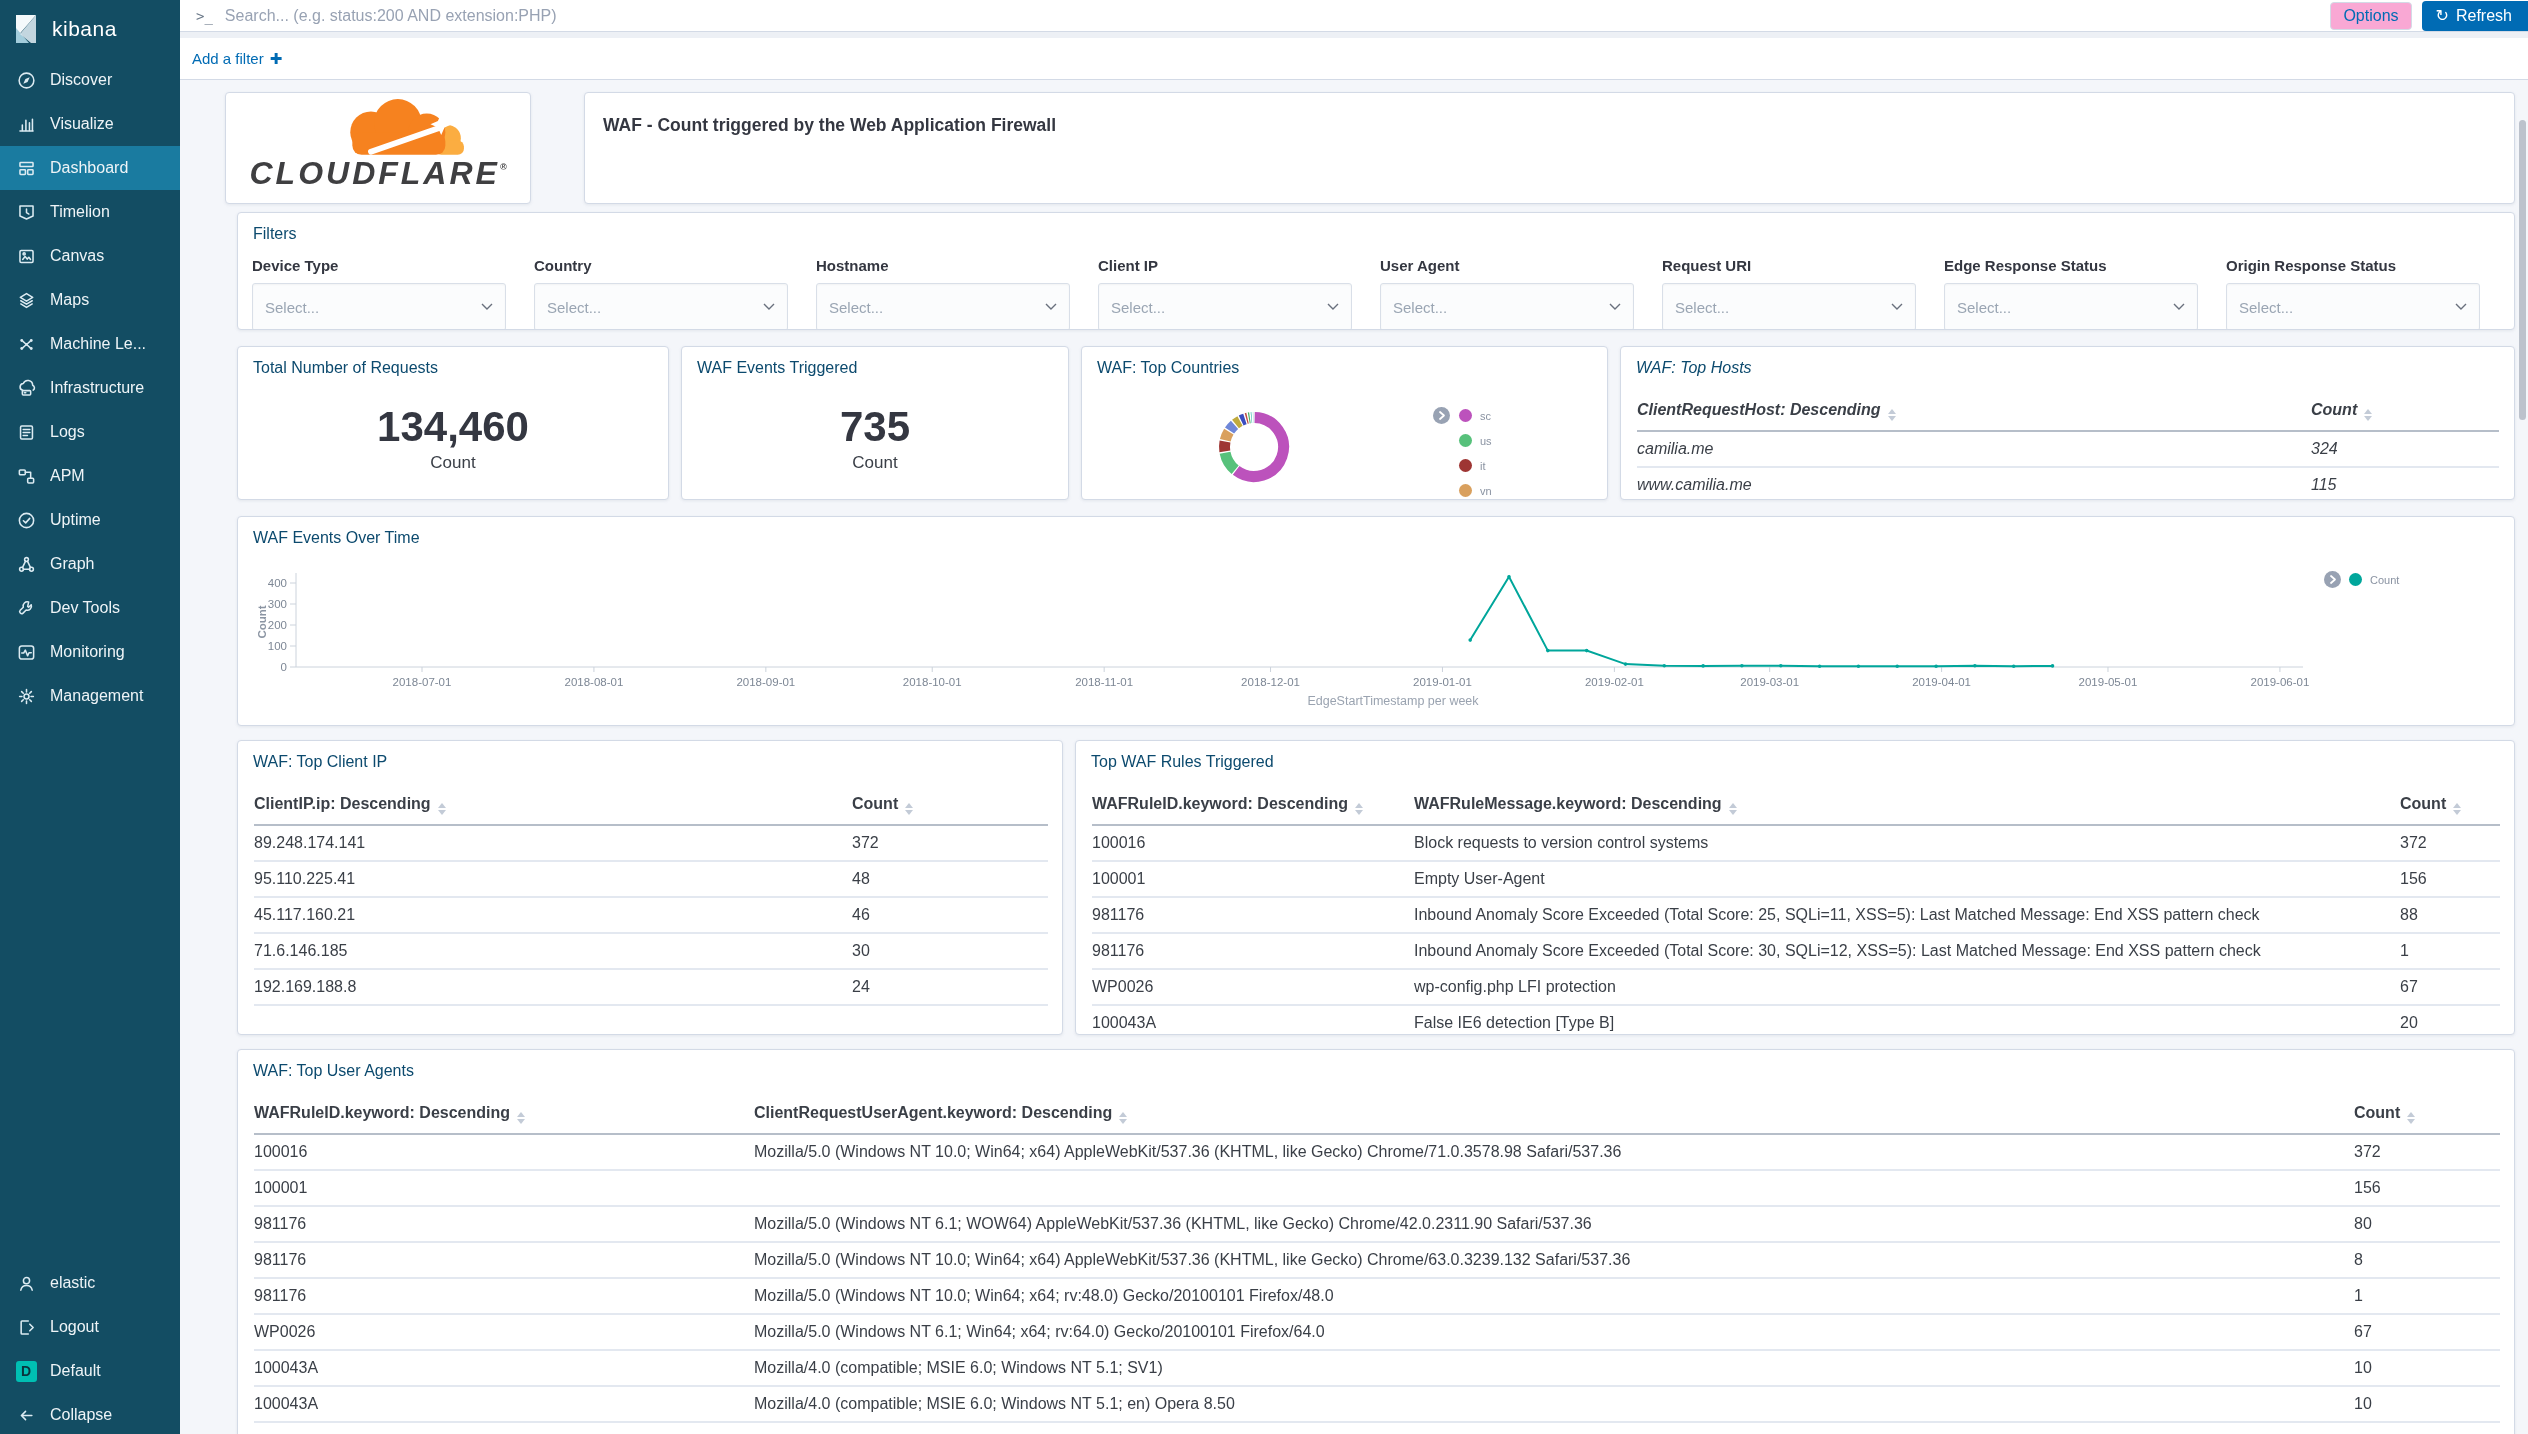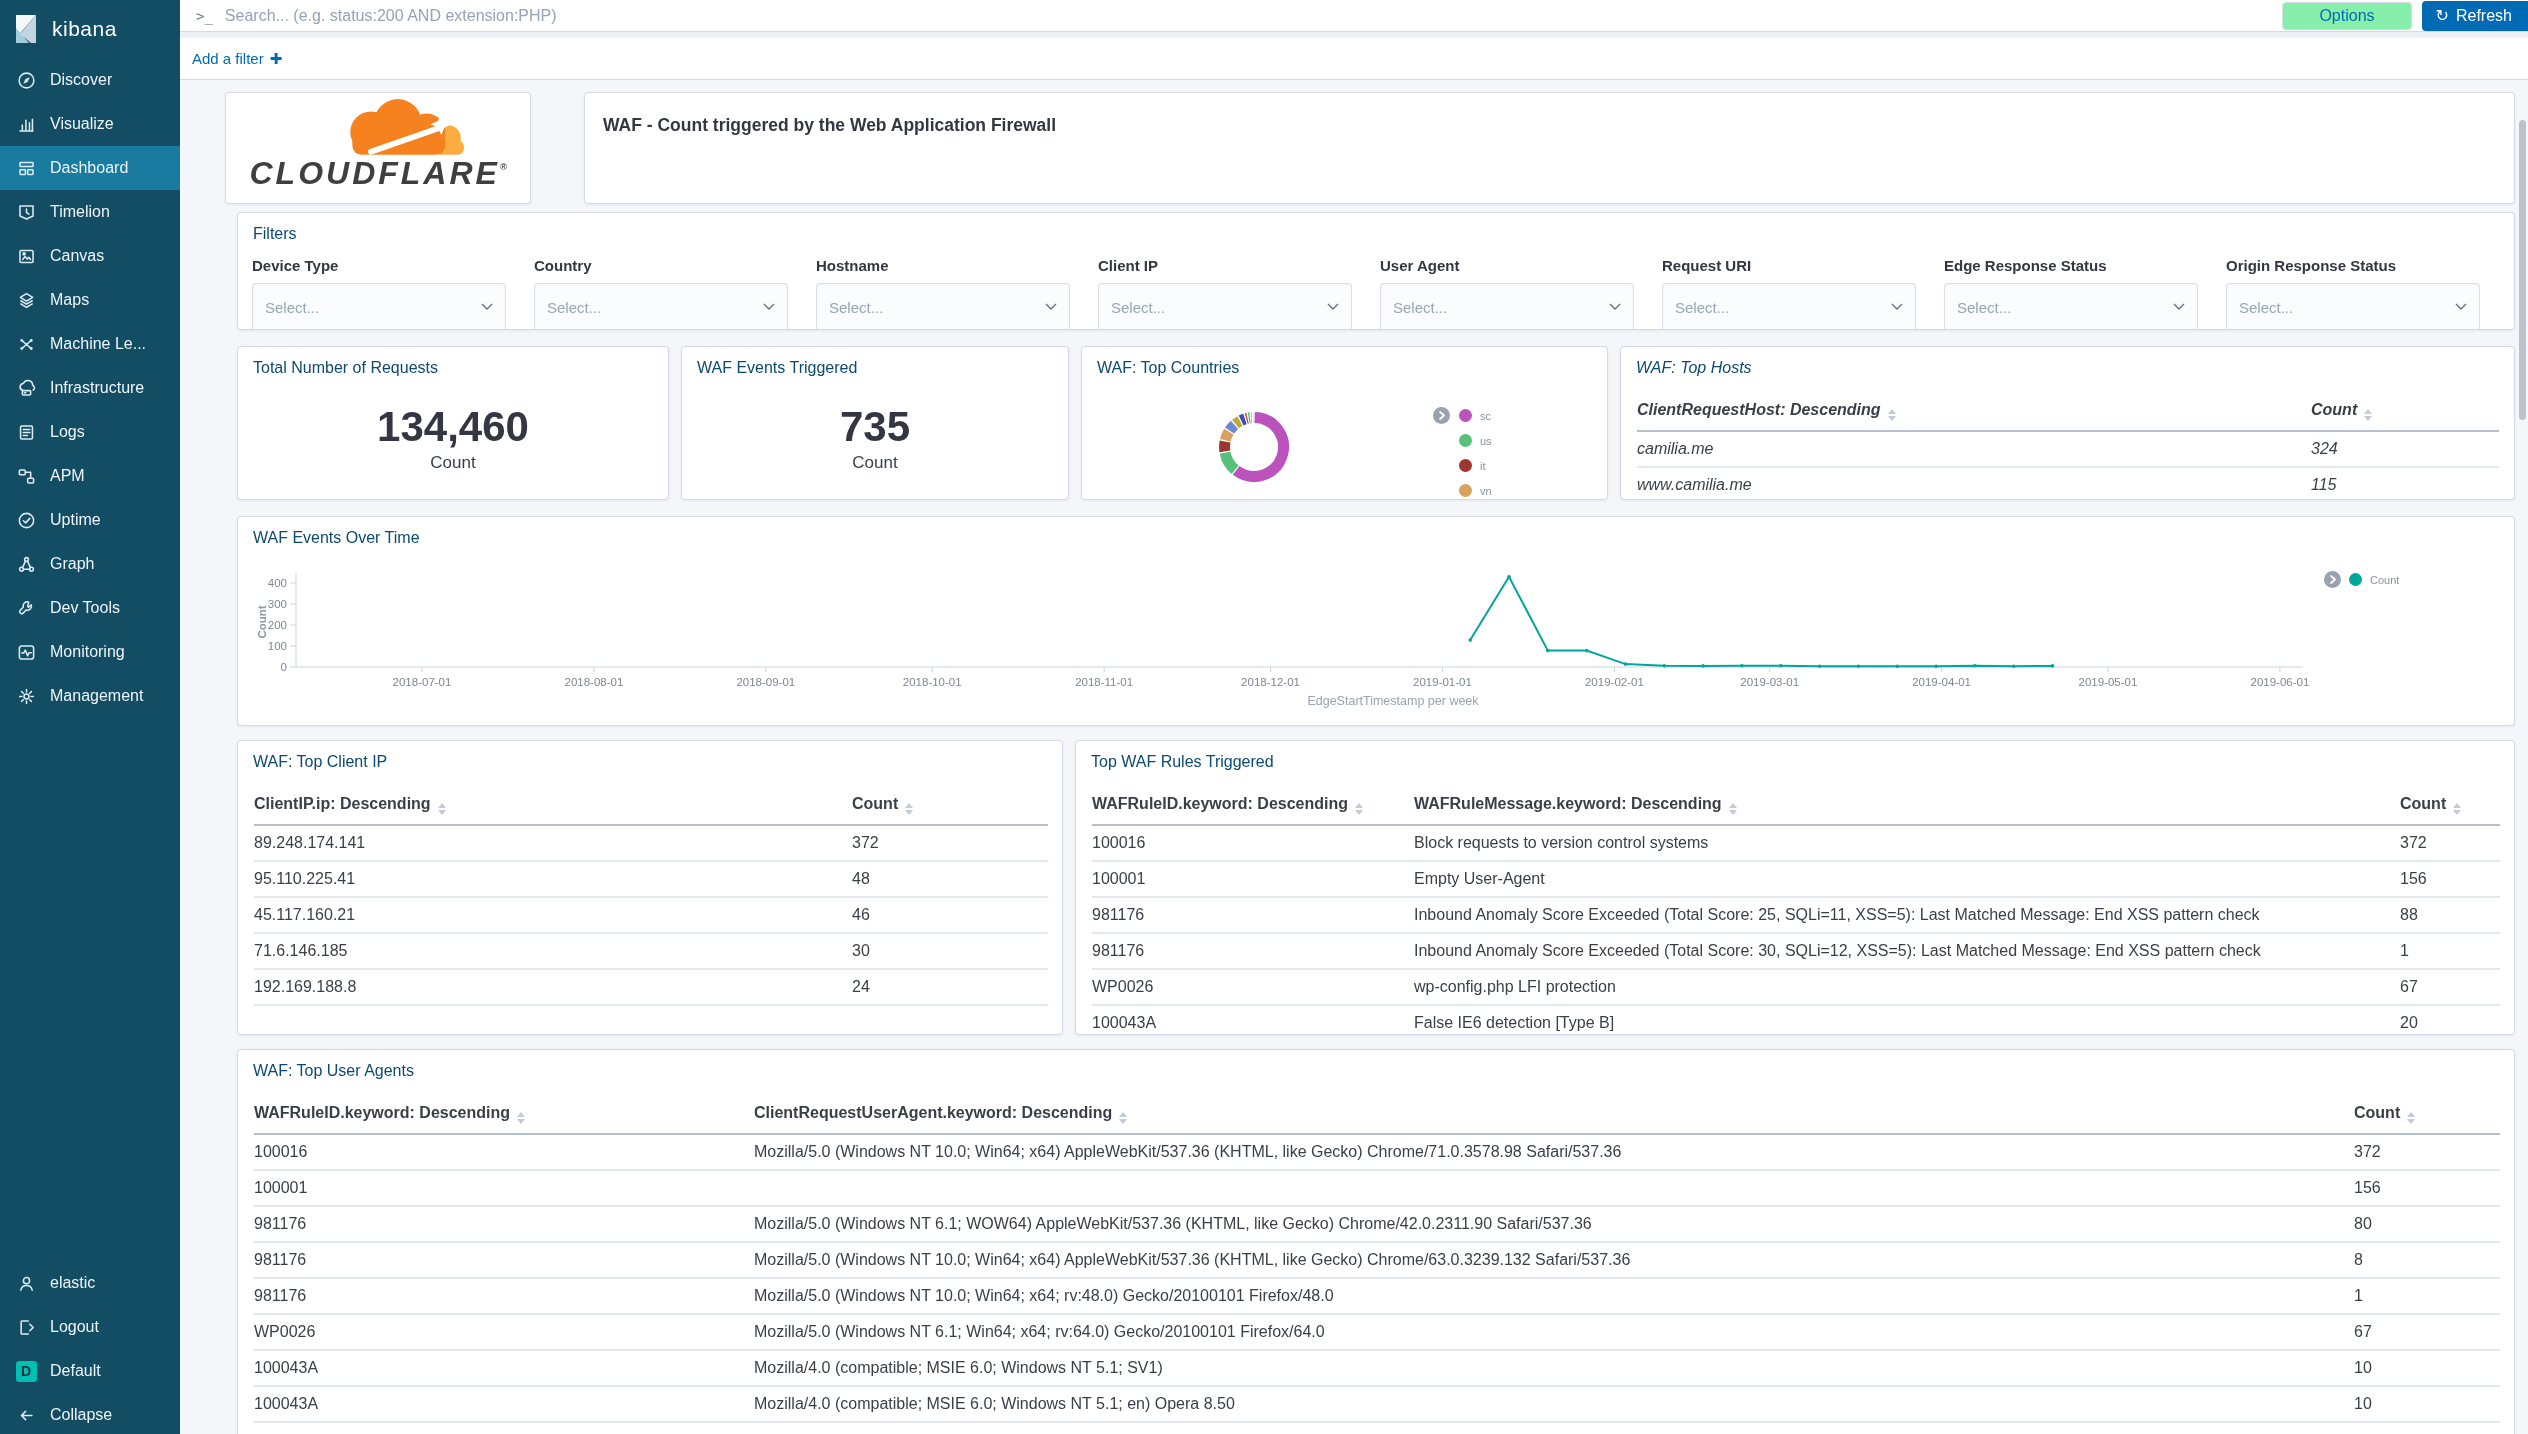--- a/index.html
+++ b/index.html
@@ -19,21 +19,21 @@
   .nav-icon svg { width:19px; height:19px; fill:none; stroke:currentColor; stroke-width:1.3; stroke-linecap:round; stroke-linejoin:round; }
   .nav-icon svg .f { fill:currentColor; stroke:none; }
   .sidebar-bottom { position:absolute; left:0; top:1261px; width:180px; }
   .dbadge { width:21px; height:21px; background:#00bfb3; color:#09343d; font-weight:bold; font-size:14px; border-radius:3px; display:flex; align-items:center; justify-content:center; }
 
   
   .search-row { position:absolute; left:180px; top:0; width:2348px; height:32px; background:#fff; border-bottom:1px solid #d3dae6; display:flex; align-items:center; z-index:4; }
   .search-glyph { font-family:"DejaVu Sans Mono", monospace; color:#6a7888; font-size:14px; margin:0 12px 0 16px; }
   .search-input { flex:1; border:none; outline:none; font-size:16px; color:#343741; font-family:"Liberation Sans", sans-serif; }
   .search-input::placeholder { color:#98a2b3; }
-  .options-btn { margin-right:10px; height:28px; padding:0 36px; background:#86efac; border:1px solid #d3dae6; border-radius:4px; color:#006bb4; font-size:16px; display:flex; align-items:center; cursor:pointer;margin-left:30px; }
+  .options-btn { margin-right:10px; height:28px; padding:0 12px; background:#f9a8d4; border:1px solid #d3dae6; border-radius:4px; color:#006bb4; font-size:16px; display:flex; align-items:center; cursor:pointer;margin-left:30px; }
   .refresh-btn { height:30px; padding:0 16px 0 14px; background:#006bb4; border:none; border-radius:4px 0 0 4px; color:#fff; font-size:16px; display:flex; align-items:center; gap:7px; cursor:pointer; }
   .strip { position:absolute; left:180px; top:32px; width:2348px; height:6px; background:#edf0f5; }
   .filter-row { position:absolute; left:180px; top:38px; width:2348px; height:42px; background:#fff; border-bottom:1px solid #d3dae6; display:flex; align-items:center; z-index:4; }
   .add-filter { margin-left:12px; color:#006bb4; font-size:15px; cursor:pointer; display:flex; align-items:center; gap:6px; }
   .add-filter .plus { font-weight:bold; font-size:15px; }
   .scroll-thumb { position:absolute; right:2px; top:120px; width:7px; height:300px; background:#bcc2cc; border-radius:4px; z-index:6; }
 
   
   .panel { position:absolute; background:#fff; border:1px solid #d3dae6; border-radius:4px; box-shadow:0 1px 3px rgba(152,162,179,.18); overflow:hidden; }
   .ptitle { color:#0c4a6e; font-size:16px; padding:12px 15px 0 15px; white-space:nowrap; }

